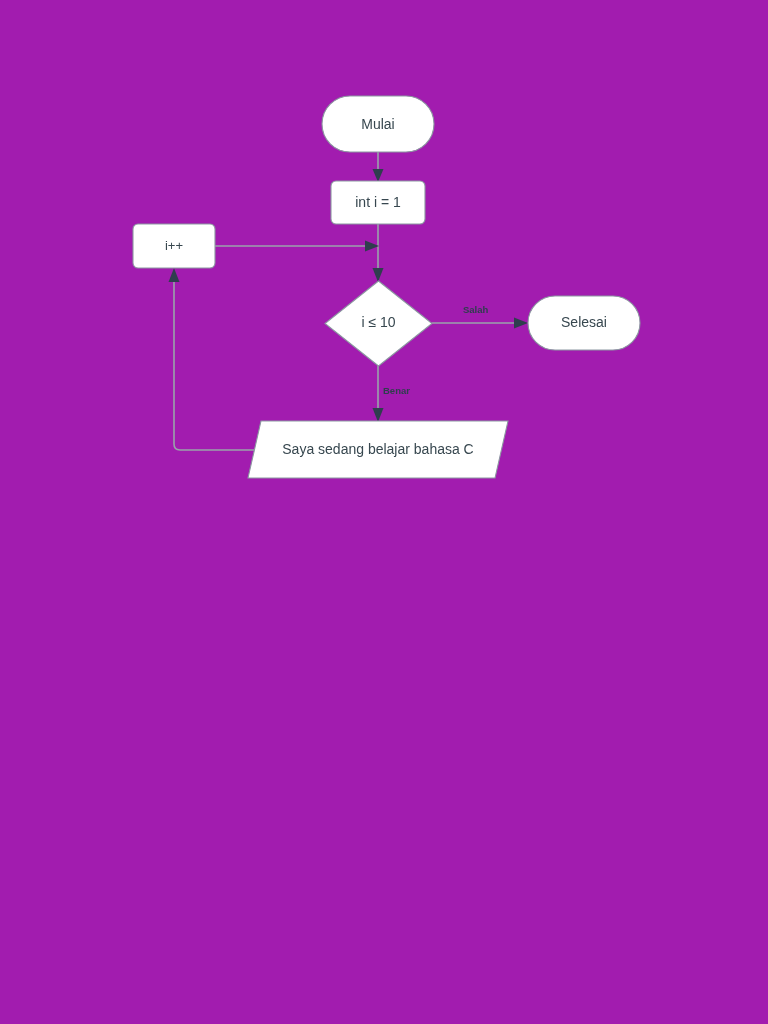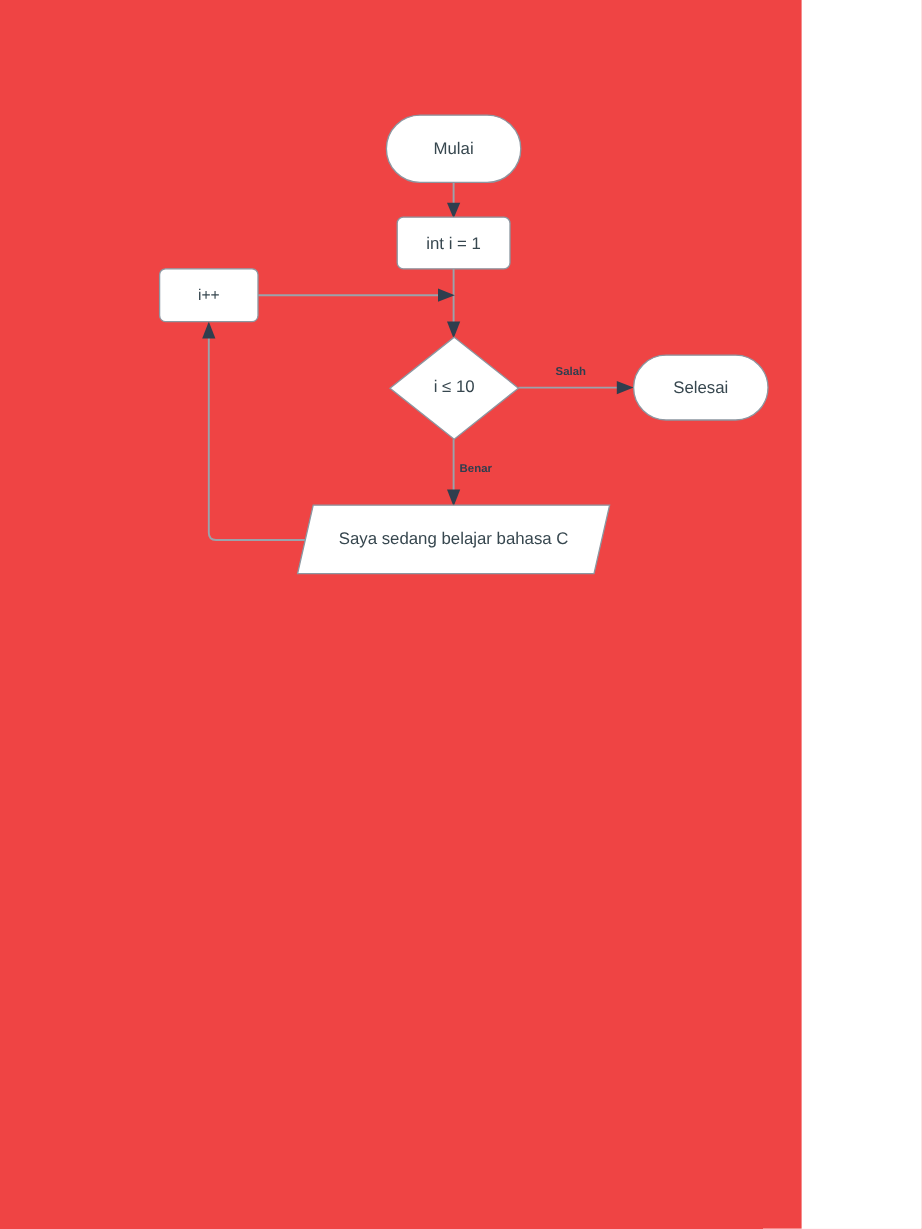--- a/index.html
+++ b/index.html
@@ -9,23 +9,23 @@
     background: #ffffff;
   }
   body {
     width: 768px;
     height: 1024px;
     overflow: hidden;
     font-family: "Liberation Sans", sans-serif;
   }
   #page {
     position: relative;
-    width: 668px;
+    width: 768px;
     height: 1024px;
-    background: #ef4444;
+    background: #a21caf;
   }
   #flow-svg {
     position: absolute;
     left: 0;
     top: 0;
     width: 768px;
     height: 1024px;
     display: block;
   }
   .node-shape {

